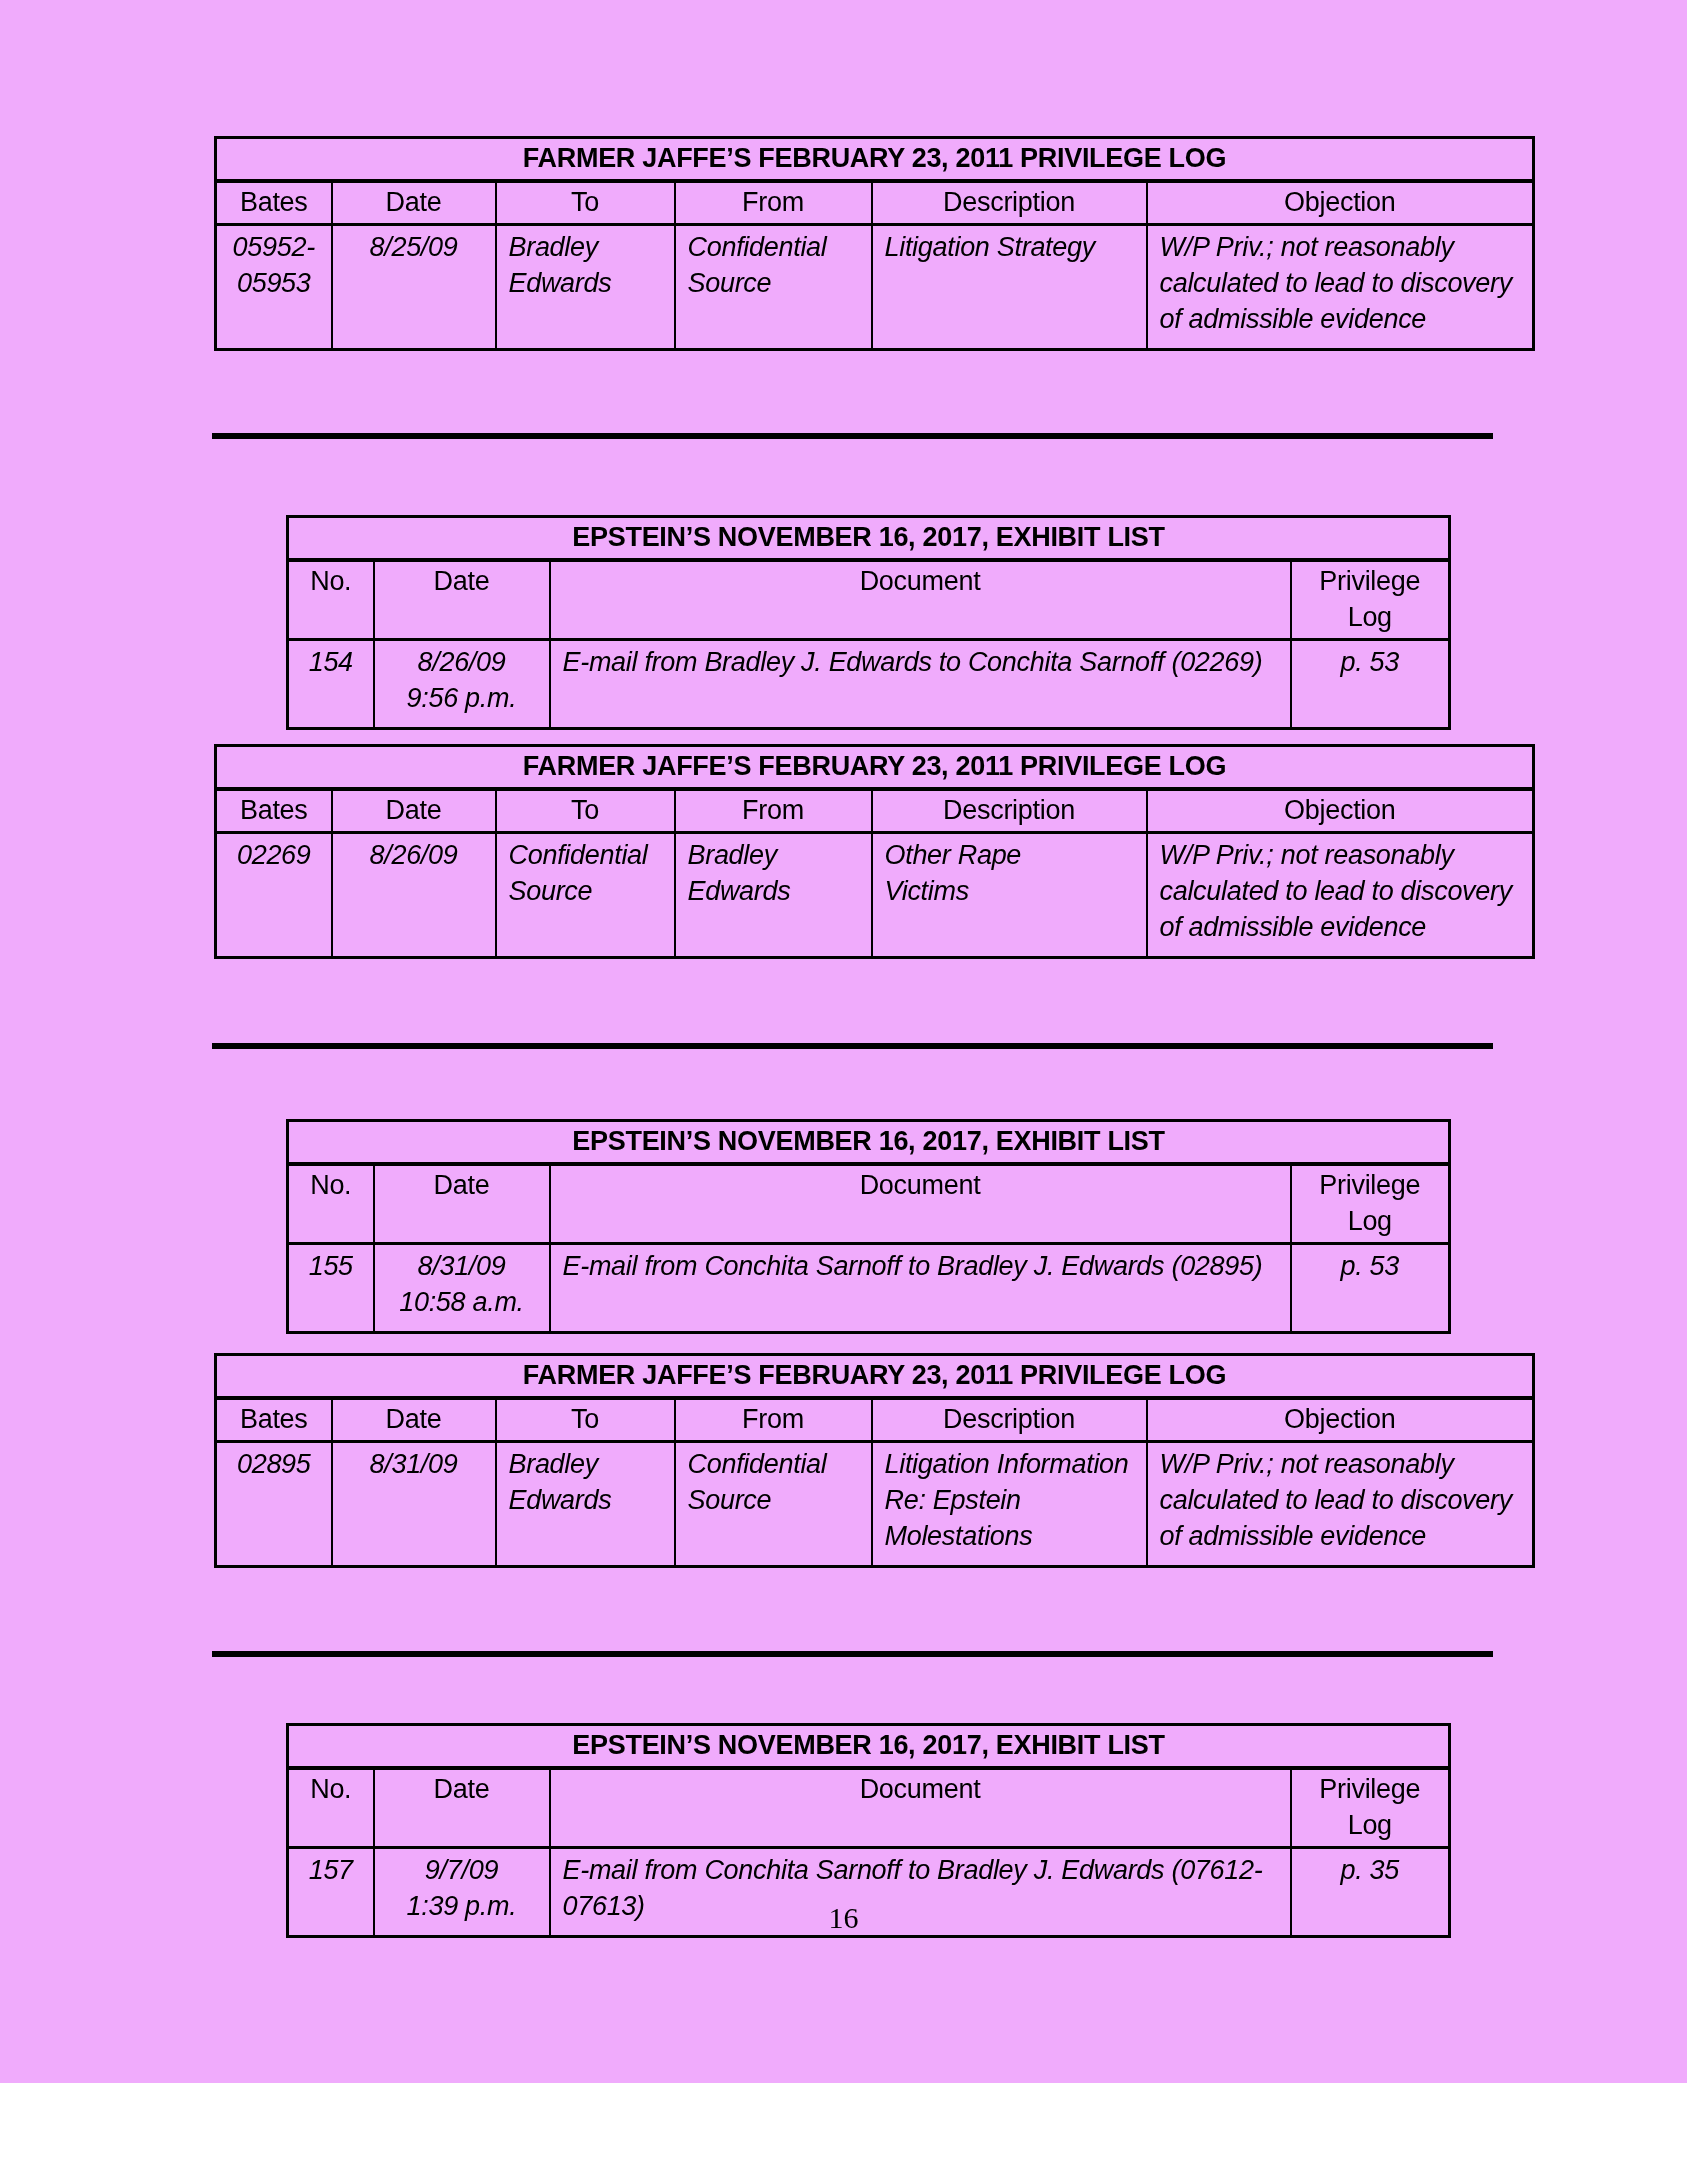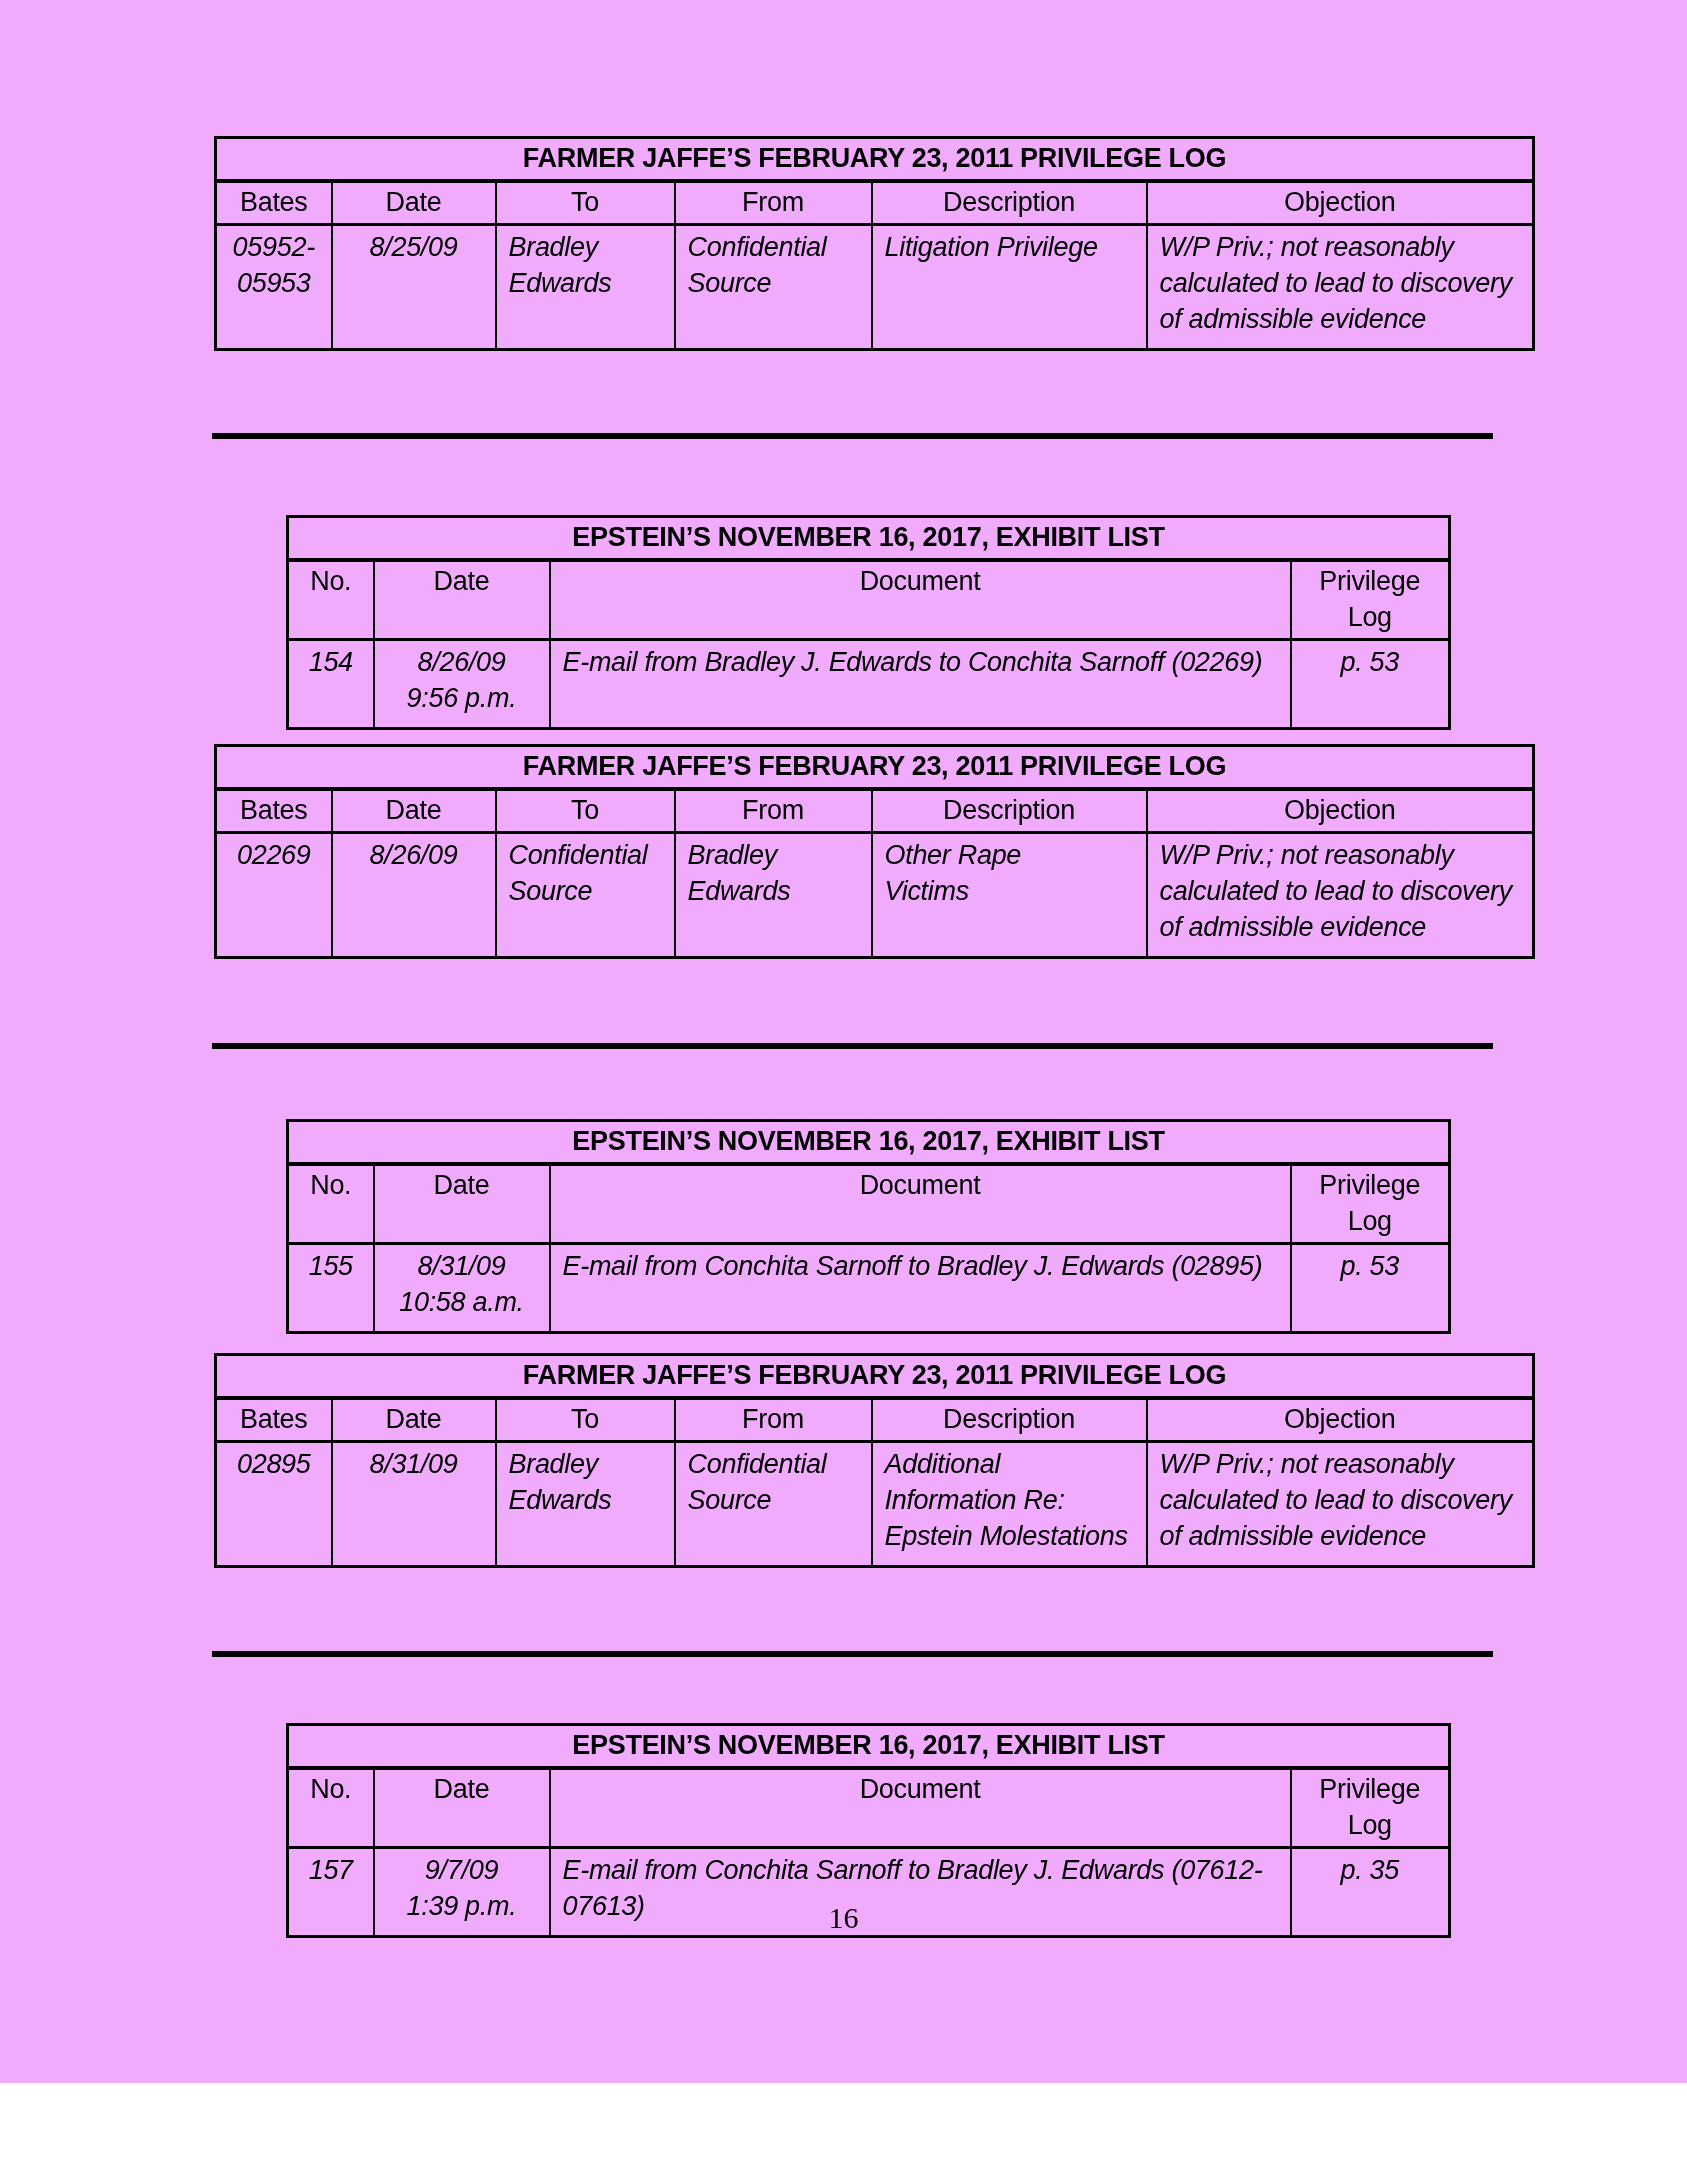--- a/index.html
+++ b/index.html
@@ -102,21 +102,21 @@
         <th>Objection</th>
       </tr>
     </thead>
     <tbody>
       <tr>
         <td class="ctr">05952-
 05953</td>
         <td class="ctr">8/25/09</td>
         <td>Bradley Edwards</td>
         <td>Confidential Source</td>
-        <td>Litigation Privilege</td>
+        <td>Litigation Strategy</td>
         <td>W/P Priv.; not reasonably calculated to lead to discovery of admissible evidence</td>
       </tr>
     </tbody>
   </table>
 
   <div class="divider" id="div1"></div>
 
   <table class="tbl t-epstein" id="tbl2">
     <colgroup>
       <col style="width:86px">
@@ -233,21 +233,21 @@
         <th>Description</th>
         <th>Objection</th>
       </tr>
     </thead>
     <tbody>
       <tr>
         <td class="ctr">02895</td>
         <td class="ctr">8/31/09</td>
         <td>Bradley Edwards</td>
         <td>Confidential Source</td>
-        <td>Additional Information Re: Epstein Molestations</td>
+        <td>Litigation Information Re: Epstein Molestations</td>
         <td>W/P Priv.; not reasonably calculated to lead to discovery of admissible evidence</td>
       </tr>
     </tbody>
   </table>
 
   <div class="divider" id="div3"></div>
 
   <table class="tbl t-epstein" id="tbl6">
     <colgroup>
       <col style="width:86px">

